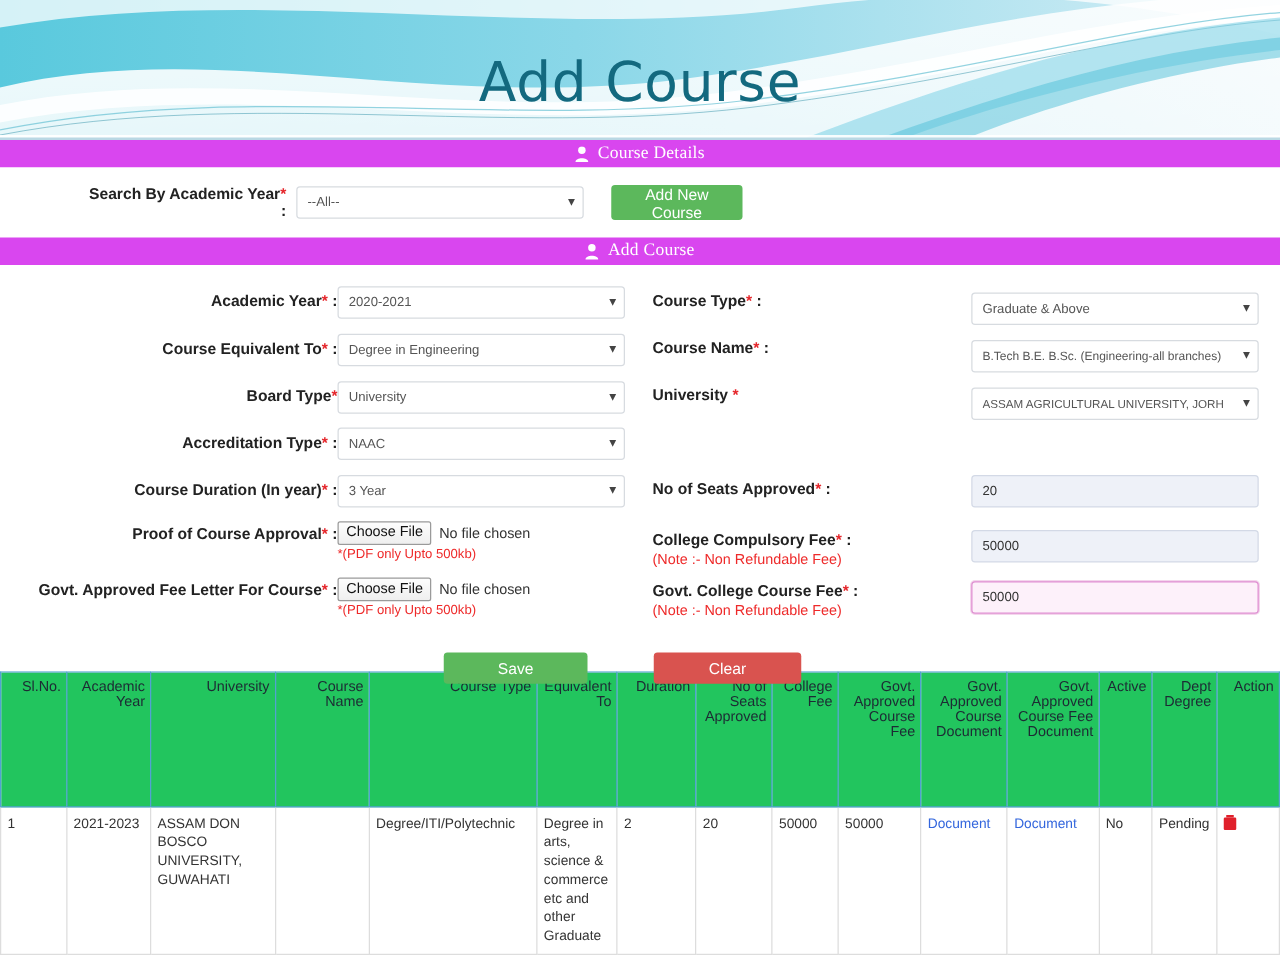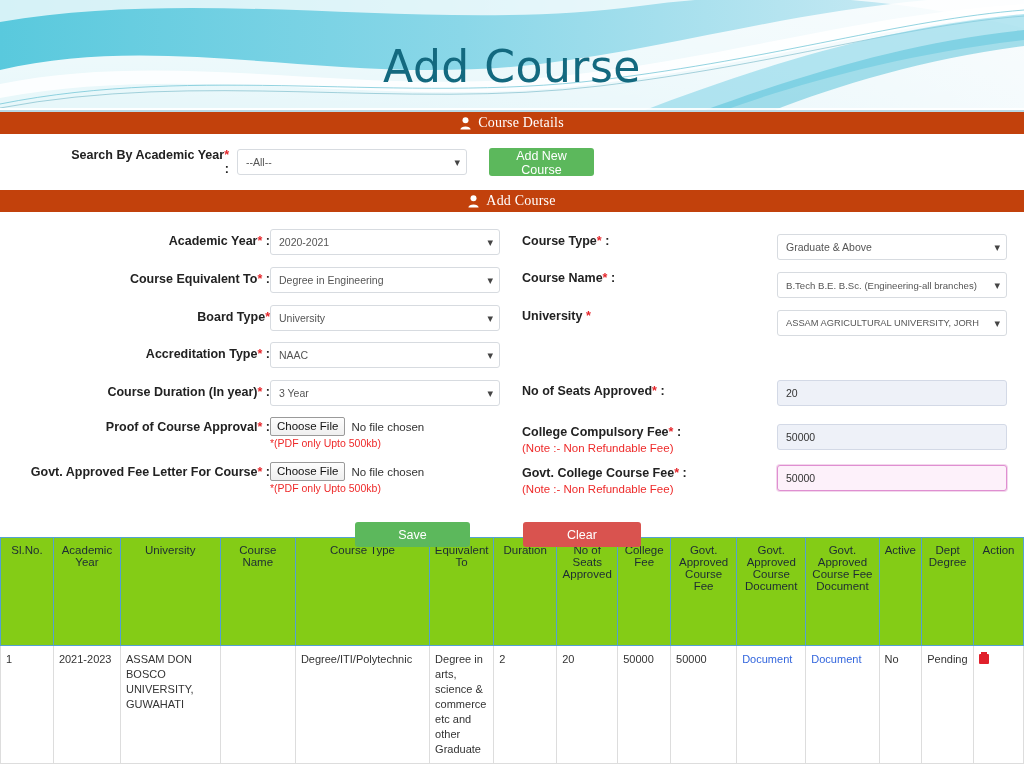--- a/index.html
+++ b/index.html
@@ -32,21 +32,21 @@
     z-index: 5;
   }
   .banner-bottom-rule {
     position:absolute; left:0; bottom:0; width:1024px; height:2px;
     background:#b9d8e4;
   }
 
   
   .section-head {
     height: 22px;
-    background: #c2410c;
+    background: #d946ef;
     color: #ffffff;
     display: flex;
     align-items: center;
     justify-content: center;
     gap: 7px;
     font-family: "Liberation Serif", serif;
     font-size: 14px;
     letter-spacing: .2px;
   }
   .person-icon { display:inline-flex; align-items:center; }
@@ -156,28 +156,28 @@
   .nofile { font-size: 11.5px; color: #333; }
 
   
   table.grid {
     border-collapse: collapse;
     width: 1024px;
     table-layout: fixed;
     font-size: 11px;
   }
   table.grid th {
-    background: #84cc16;
+    background: #22c55e;
     color: #1d2b34;
     border: 1px solid #53a2d2;
     font-weight: normal;
     font-size: 11.5px;
     vertical-align: top;
     padding: 6px 4px;
-    text-align: center;
+    text-align: right;
     height: 108px;
   }
   table.grid td {
     border: 1px solid #dddddd;
     color: #333;
     font-size: 11px;
     vertical-align: top;
     padding: 6px 5px;
     height: 108px;
     background: #fff;

